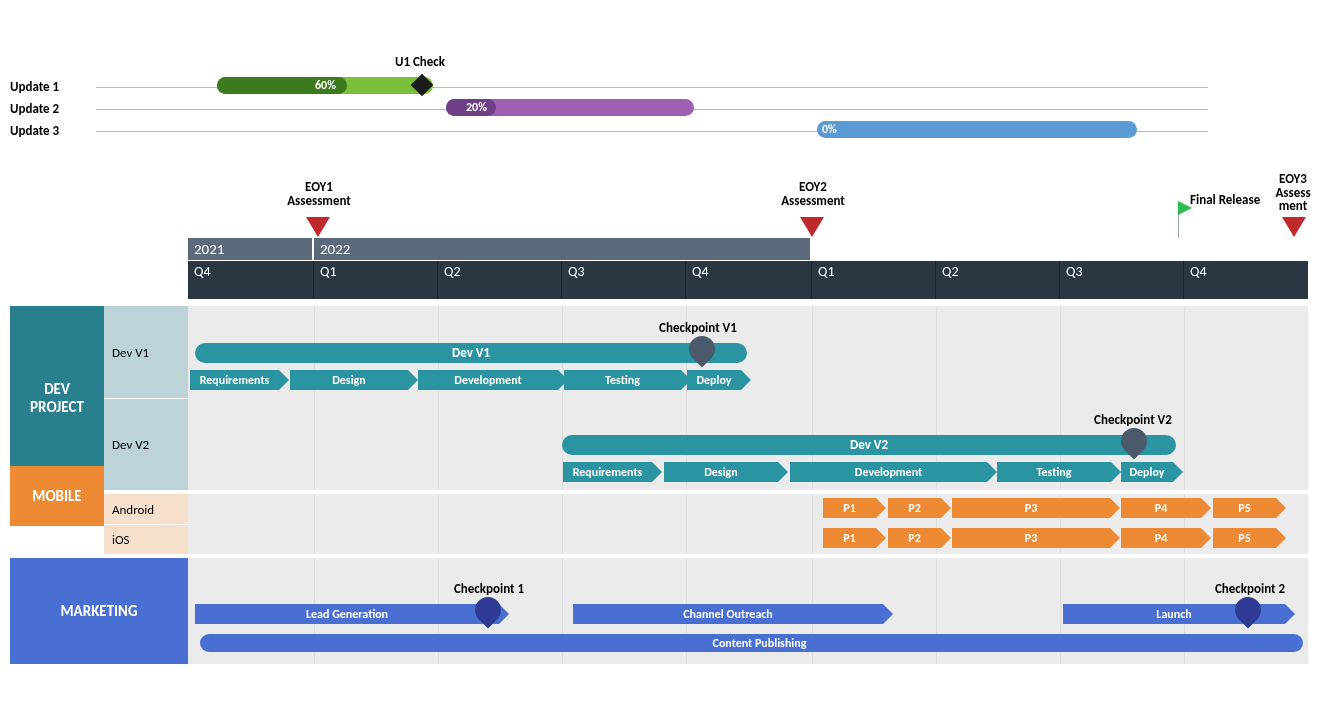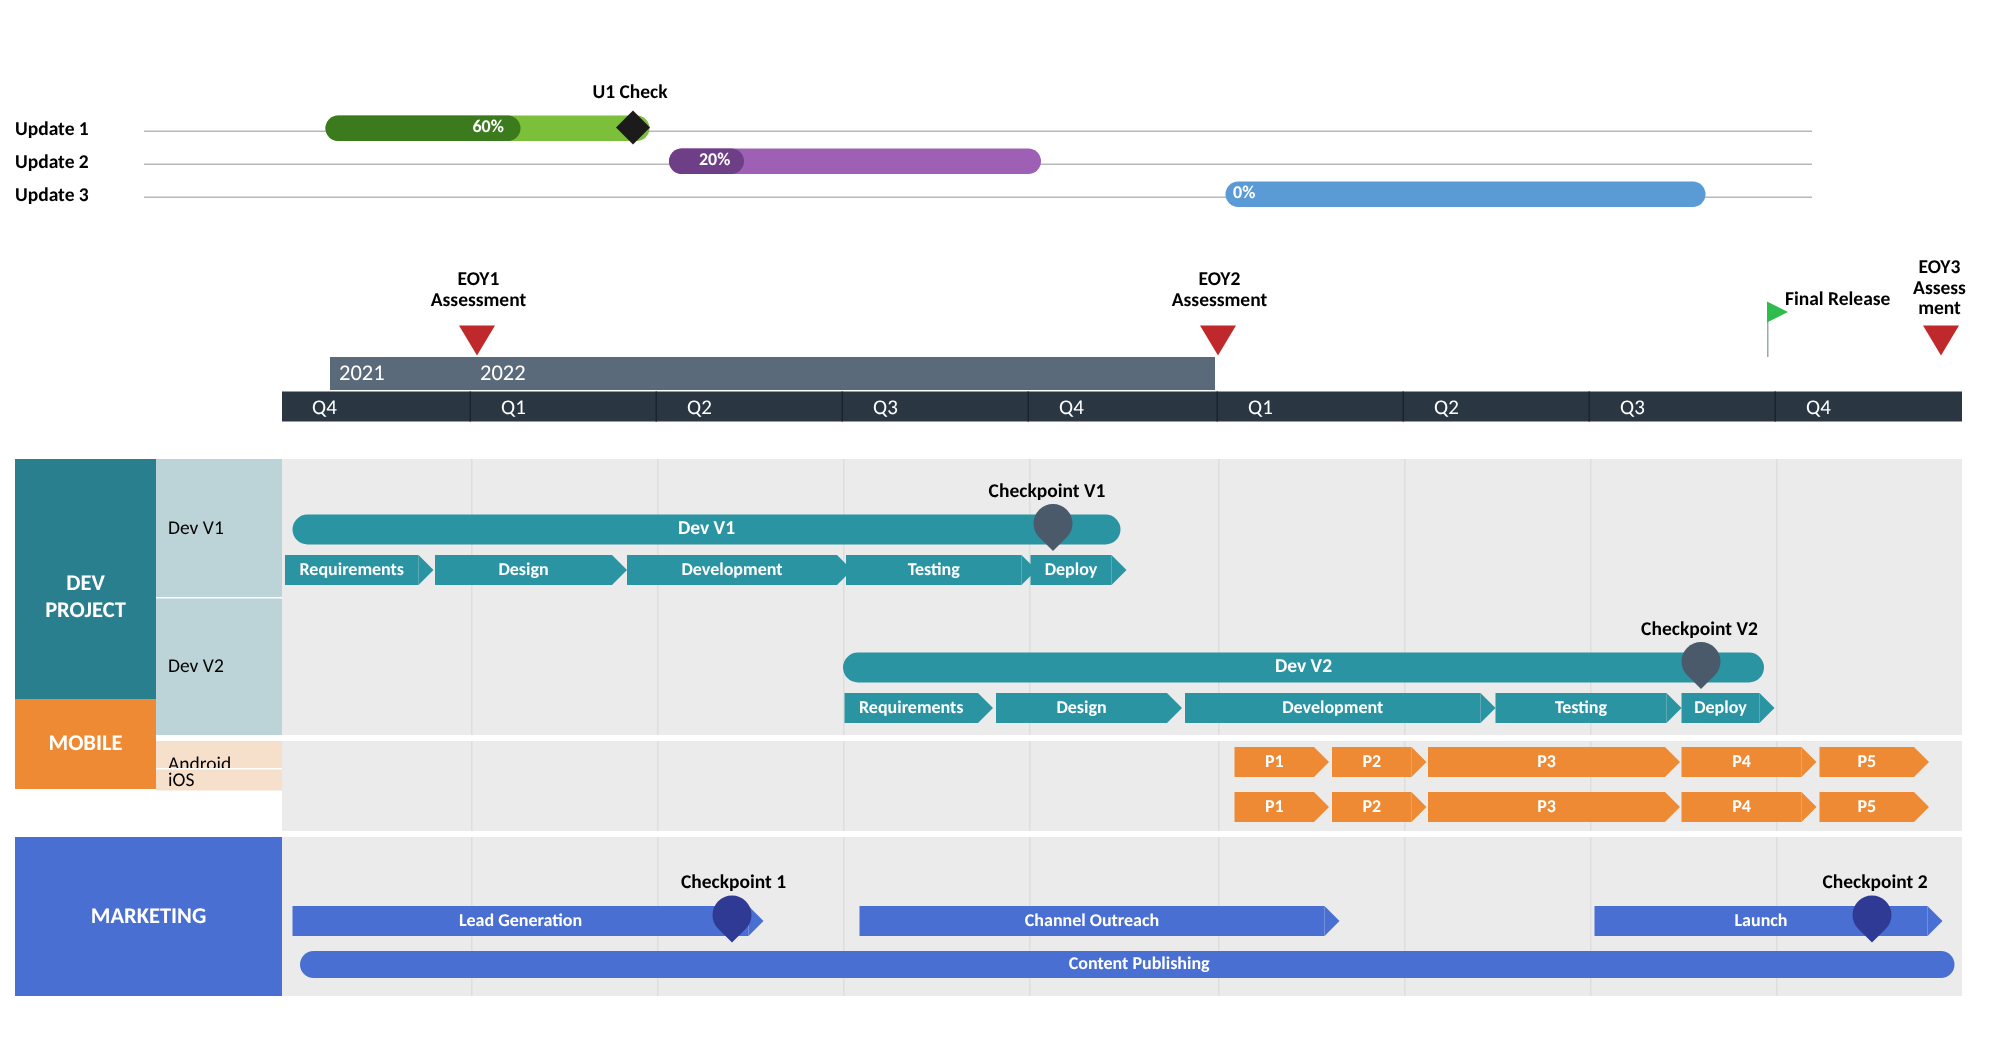--- a/index.html
+++ b/index.html
@@ -16,21 +16,21 @@
   
   .update-row { position: absolute; height: 22px; left: 0; right: 0; }
   .update-label { position: absolute; left: 0; width: 86px; text-align: left; font-weight: bold; font-size: 13px; padding-top: 2px;}
   .update-line  { position: absolute; top: 10px; border-top: 1px solid #b8b8b8; }
   .update-bar   { position: absolute; top: 0; height: 17px; border-radius: 9px; }
   .update-prog  { position: absolute; top: 0; height: 17px; border-radius: 9px; }
   .update-pct   { position: absolute; color: #fff; font-weight: bold; font-size: 12px; top:1px; }
 
   
   .year-bar    { position: absolute; height: 22px; background: #5a6a7a; color:#fff; font-size:15px; padding:2px 6px; }
-  .quarter-bar { position: absolute; height: 20px; background: #2a3642; color:#fff; font-size:14px; padding:2px 20px; border-right:1px solid #1b242d;}
+  .quarter-bar { position: absolute; height: 38px; background: #2a3642; color:#fff; font-size:14px; padding:2px 6px; border-right:1px solid #1b242d;}
 
   
   .milestone-label  { position: absolute; font-weight: bold; font-size: 13px; text-align:center; white-space: pre-line; line-height:1.05;}
   .marker-red-down  { position:absolute; width:0; height:0; border-left:12px solid transparent; border-right:12px solid transparent; border-top:20px solid #c0292b;}
   .marker-green-flag{ position:absolute; width:0; height:0; border-top:7px solid transparent; border-bottom:7px solid transparent; border-left:14px solid #2ebd4d;}
   .marker-flag-pole { position:absolute; width:1px; background:#9aa; }
   .marker-diamond   { position:absolute; width:16px; height:16px; background:#1b1b1b; transform:rotate(45deg);}
 
   
   .lane-bg    { position:absolute; background:#ebebeb; }
@@ -98,21 +98,21 @@
 
   <div class="marker-flag-pole" style="top:192px; left:1168px; height:36px;"></div>
   <div class="marker-green-flag" style="top:191px; left:1168px;"></div>
   <div class="milestone-label" style="top:183px; left:1180px; width:100px; text-align:left;">Final Release</div>
 
   <div class="milestone-label" style="top:162px; left:1259px; width:48px;">EOY3
 Assess
 ment</div>
   <div class="marker-red-down" style="top:207px; left:1272px;"></div>
 
-  <div class="year-bar" style="top:228px; left:178px; width:124px;margin-left:32px;">2021</div>
+  <div class="year-bar" style="top:228px; left:178px; width:124px;">2021</div>
   <div class="year-bar" style="top:228px; left:304px; width:496px;">2022</div>
 
   <div class="quarter-bar" style="top:251px; left:178px; width:126px;">Q4</div>
   <div class="quarter-bar" style="top:251px; left:304px; width:124px;">Q1</div>
   <div class="quarter-bar" style="top:251px; left:428px; width:124px;">Q2</div>
   <div class="quarter-bar" style="top:251px; left:552px; width:124px;">Q3</div>
   <div class="quarter-bar" style="top:251px; left:676px; width:126px;">Q4</div>
   <div class="quarter-bar" style="top:251px; left:802px; width:124px;">Q1</div>
   <div class="quarter-bar" style="top:251px; left:926px; width:124px;">Q2</div>
   <div class="quarter-bar" style="top:251px; left:1050px; width:124px;">Q3</div>
@@ -173,21 +173,21 @@
   <div class="checkpoint-label" style="top:402px; left:1063px; width:120px;">Checkpoint V2</div>
 
   <div class="step-bar teal" style="top:452px; left:553px; width:89px;">Requirements</div>
   <div class="step-bar teal" style="top:452px; left:654px; width:114px;">Design</div>
   <div class="step-bar teal" style="top:452px; left:780px; width:197px;">Development</div>
   <div class="step-bar teal" style="top:452px; left:987px; width:114px;">Testing</div>
   <div class="step-bar teal" style="top:452px; left:1111px; width:52px;">Deploy</div>
 
   <div class="lane-cat" style="top:456px; left:0; width:94px; height:60px; background:#ed8a33;">MOBILE</div>
   <div class="lane-sub" style="top:484px; left:94px; width:84px; height:30px; background:#f6e0cc;">Android</div>
-  <div class="lane-sub b" style="top:502px; left:94px; width:84px; height:15px; background:#f6e0cc;">iOS</div>
+  <div class="lane-sub b" style="top:514px; left:94px; width:84px; height:30px; background:#f6e0cc;">iOS</div>
 
   <div class="step-bar orange" style="top:488px; left:813px; width:53px;">P1</div>
   <div class="step-bar orange" style="top:488px; left:878px; width:53px;">P2</div>
   <div class="step-bar orange" style="top:488px; left:942px; width:158px;">P3</div>
   <div class="step-bar orange" style="top:488px; left:1111px; width:80px;">P4</div>
   <div class="step-bar orange" style="top:488px; left:1203px; width:63px;">P5</div>
 
   <div class="step-bar orange" style="top:518px; left:813px; width:53px;">P1</div>
   <div class="step-bar orange" style="top:518px; left:878px; width:53px;">P2</div>
   <div class="step-bar orange" style="top:518px; left:942px; width:158px;">P3</div>

